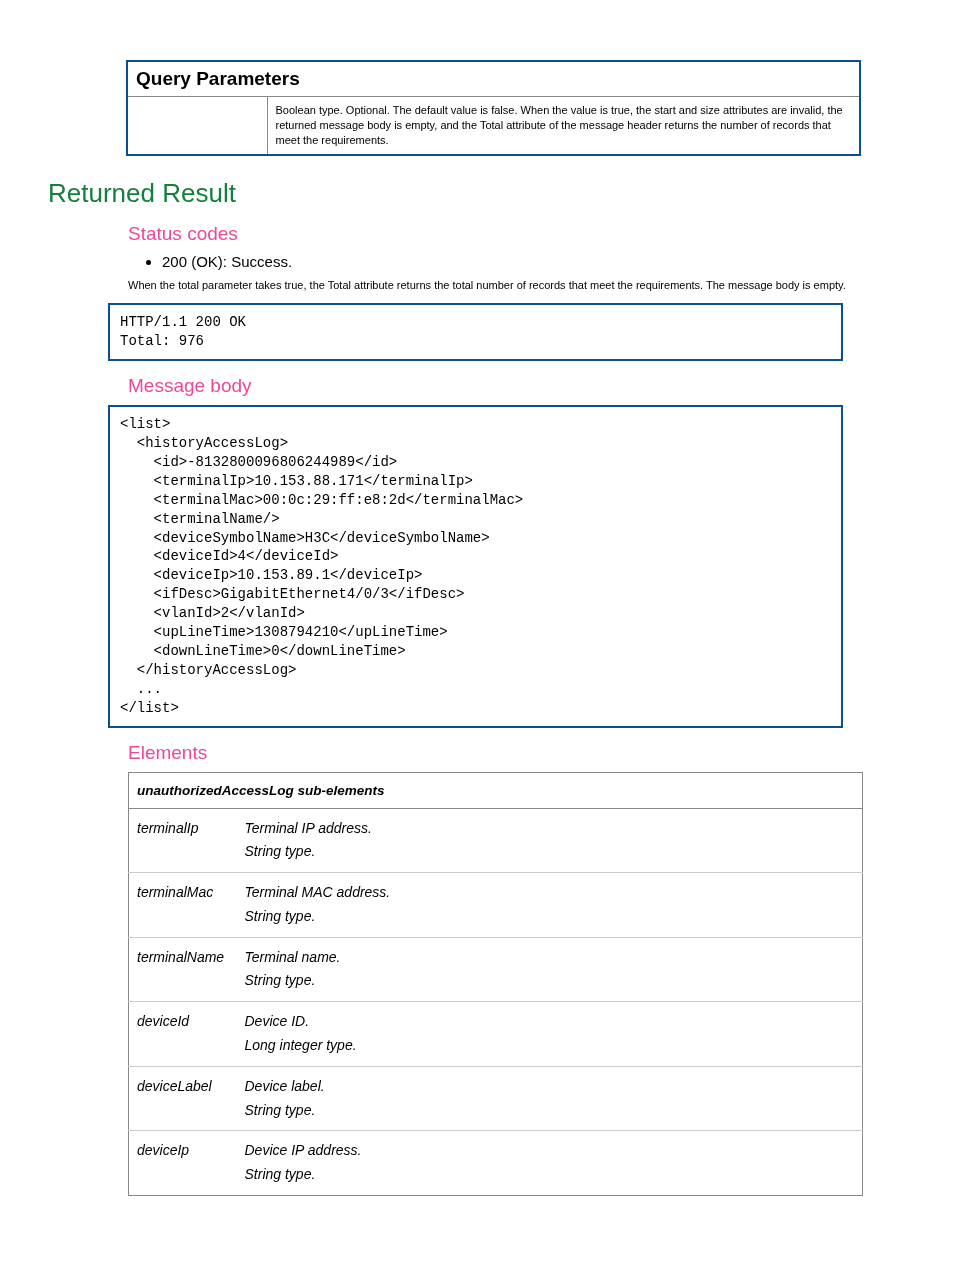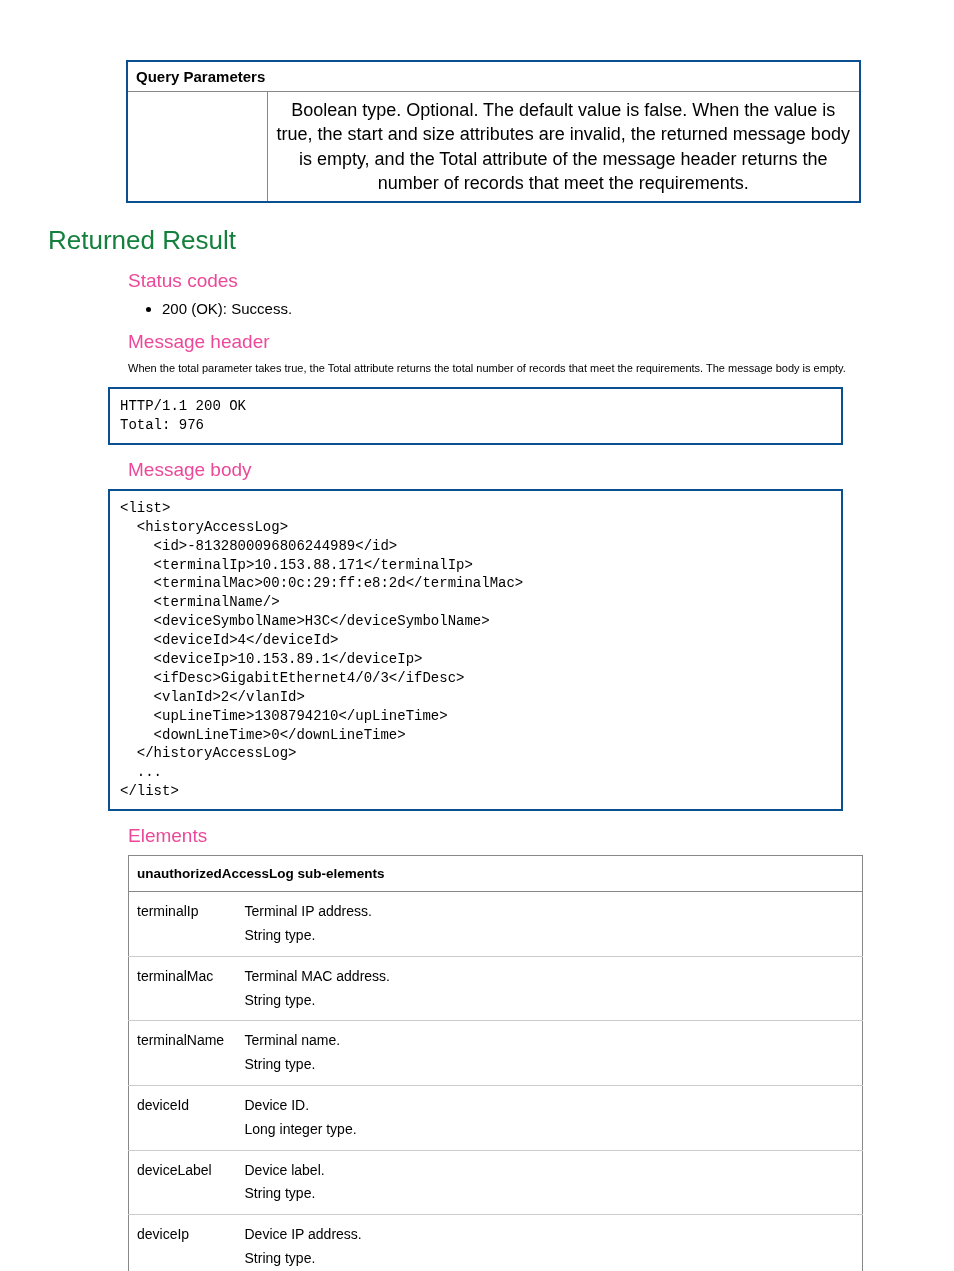--- a/index.html
+++ b/index.html
@@ -16,32 +16,31 @@
     }
     .top-pad { height: 60px; }
     table.qp {
       width: 735px;
       margin-left: 78px;
       border-collapse: collapse;
       border: 2px solid #0a4f8f;
     }
     table.qp th {
       text-align: left;
-      font-size: 15px;
+      font-size: 19px;
       font-weight: bold;
       padding: 6px 8px;
       border-bottom: 1px solid #888;
       background: #fff;
     }
     table.qp td {
-      font-size: 18px;
+      font-size: 11px;
       padding: 6px 8px;
       vertical-align: top;
       line-height: 1.35;
-      text-align: center;
     }
     table.qp td.k { width: 140px; border-right: 1px solid #888; }
     h2.h-result {
       color: #15803d;
       font-weight: normal;
       font-size: 26px;
       margin: 22px 0 10px 0;
     }
     h3.sub {
       color: #ec4899;
@@ -71,20 +70,21 @@
       padding: 8px 10px;
       width: 735px;
       white-space: pre;
       line-height: 1.35;
     }
     table.elems {
       width: 735px;
       margin-left: 80px;
       border-collapse: collapse;
       border: 1px solid #888;
+      font-style: italic;
     }
     table.elems th {
       text-align: left;
       font-size: 13.5px;
       font-weight: bold;
       padding: 10px 8px;
       border-bottom: 1px solid #888;
     }
     table.elems td {
       font-size: 14px;
@@ -114,21 +114,20 @@
   </tbody>
     </table>
 
   <h2 class="h-result">Returned Result</h2>
 
   <h3 class="sub">Status codes</h3>
   <ul class="bullets">
     <li>200 (OK): Success.</li>
   </ul>
 
-  <h3 class="sub">Message header</h3>
   <p class="body-p">When the total parameter takes true, the Total attribute returns the total number of records that meet the requirements. The message body is empty.</p>
   <pre class="code">HTTP/1.1 200 OK
 Total: 976</pre>
 
   <h3 class="sub">Message body</h3>
   <pre class="code">&lt;list&gt;
   &lt;historyAccessLog&gt;
     &lt;id&gt;-8132800096806244989&lt;/id&gt;
     &lt;terminalIp&gt;10.153.88.171&lt;/terminalIp&gt;
     &lt;terminalMac&gt;00:0c:29:ff:e8:2d&lt;/terminalMac&gt;

